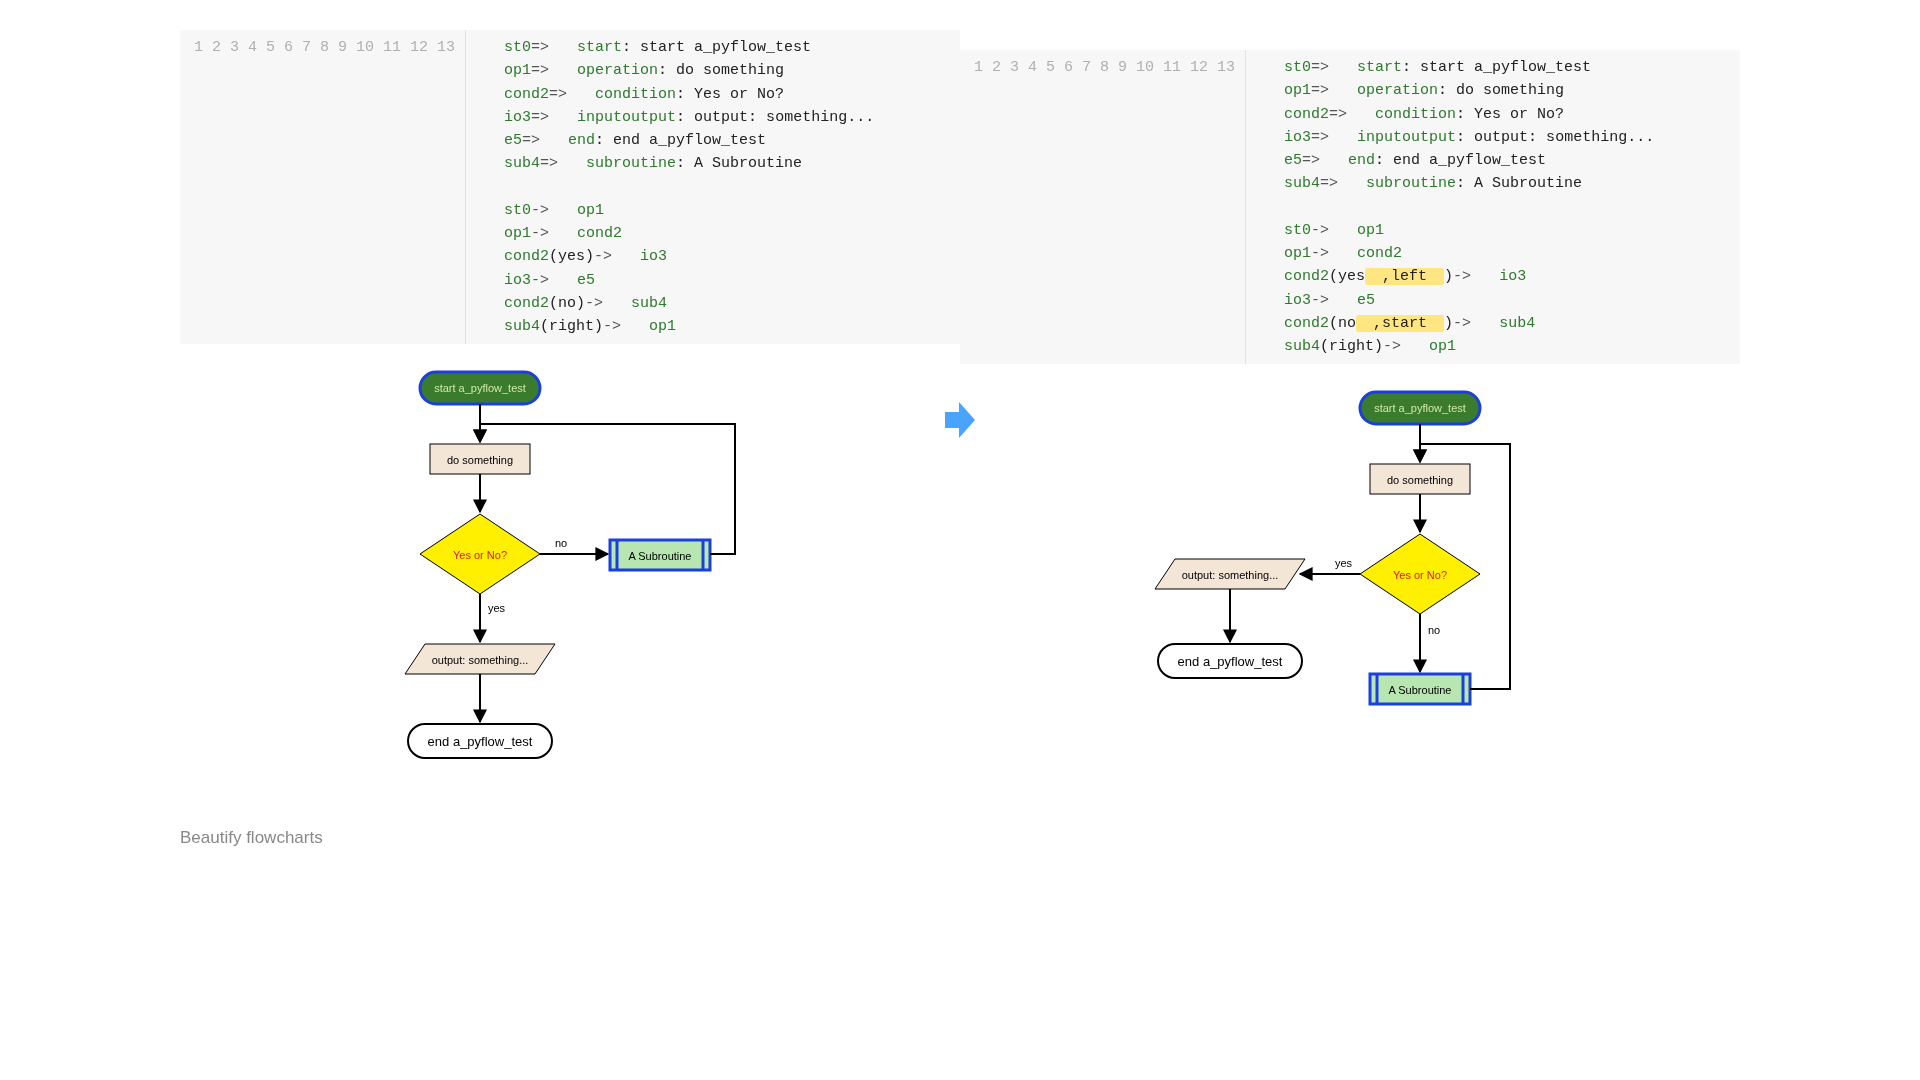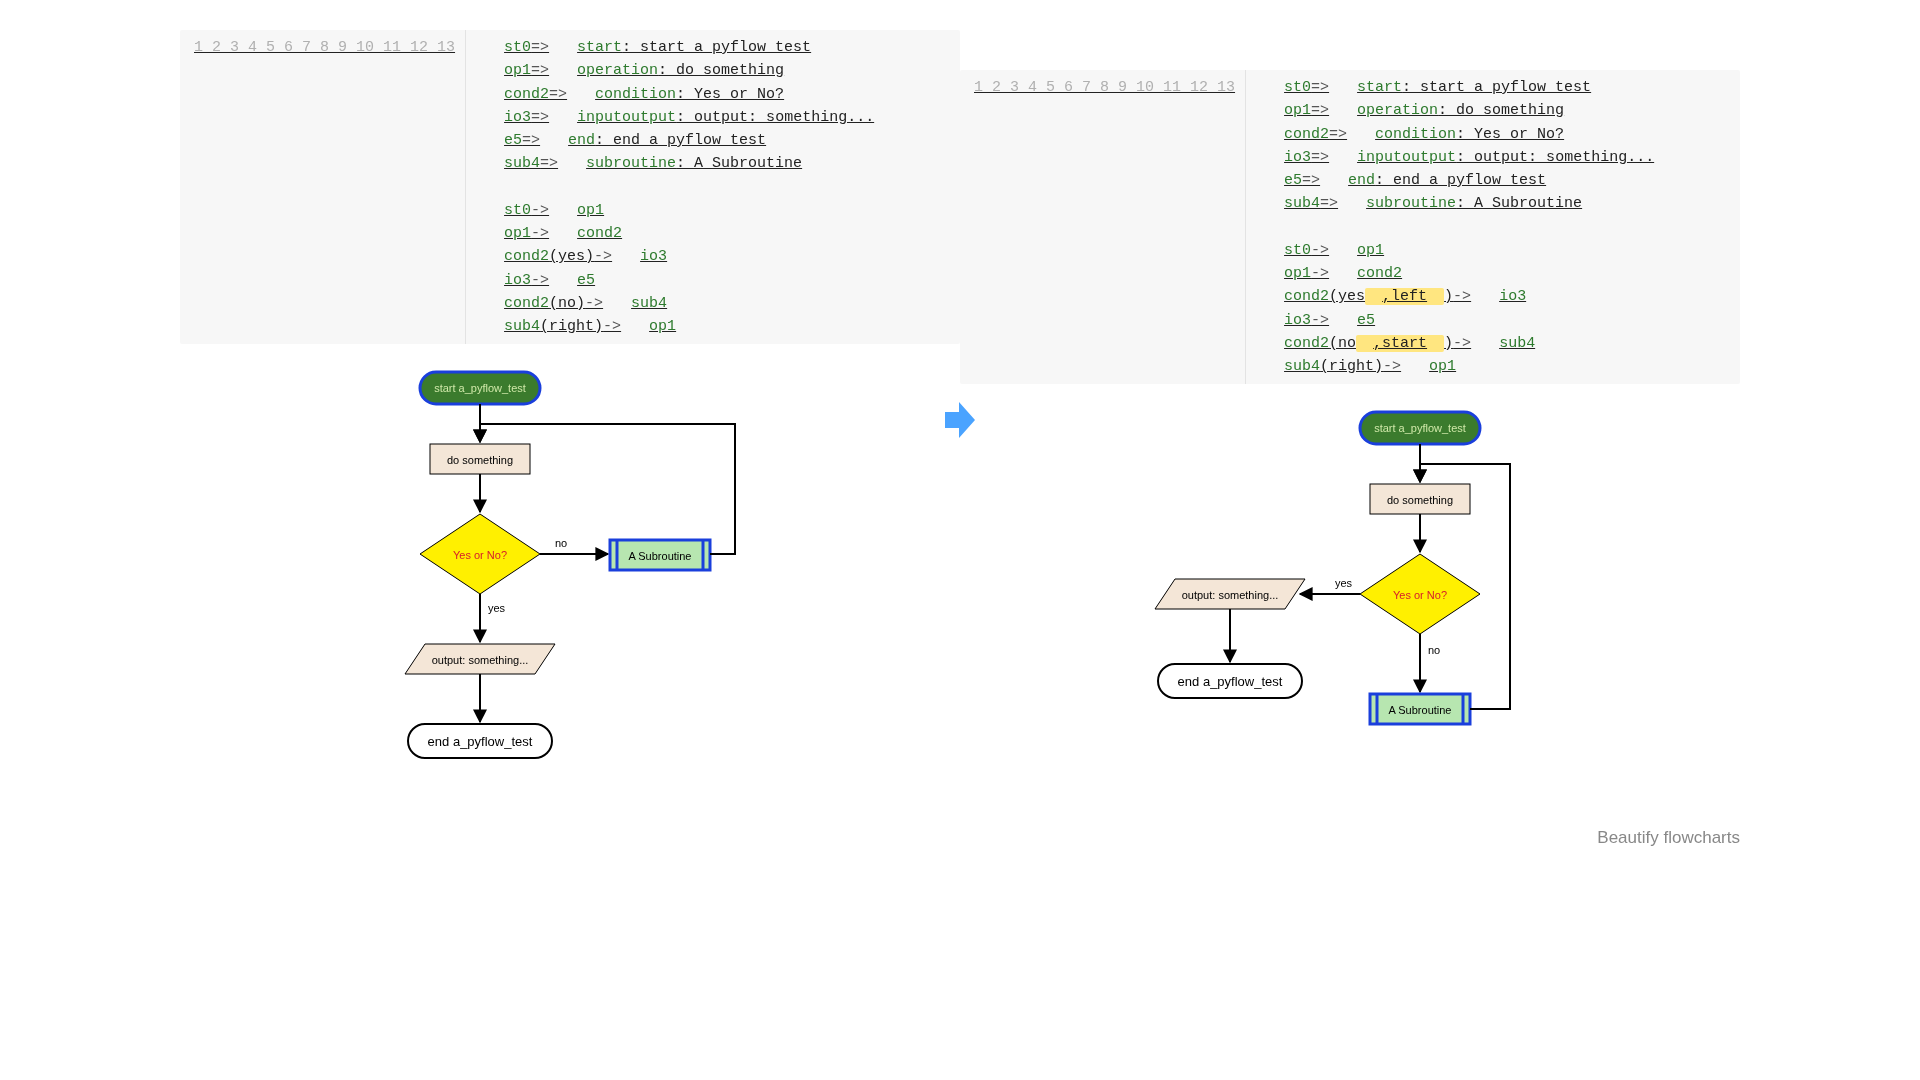--- a/index.html
+++ b/index.html
@@ -4,23 +4,22 @@
 <style>
   body {
     margin: 0;
     padding: 30px 180px;
     font-family: -apple-system, BlinkMacSystemFont, "Segoe UI", Helvetica, Arial, sans-serif;
     background: #fff;
     color: #222;
   }
   .cols {
     display: flex;
-    align-items: flex-end;
+    align-items: center;
     position: relative;
-    text-decoration: underline;
   }
   .col {
     flex: 1;
     min-width: 0;
   }
   .arrow-between {
     position: absolute;
     left: 50%;
     top: 370px;
     transform: translateX(-50%);
@@ -49,21 +48,21 @@
   .kw   { color: #2d7a2d; margin-left: 28px; }   
   .sym  { color: #555; }      
   .txt  { color: #222; margin-top: 8px; }
   .hl   { background: #ffe680; padding: 0 17px; border-radius: 2px; }
   .flowchart-wrap {
     margin-top: 20px;
     display: flex;
     justify-content: center;
   }
   .caption {
-    text-align: right;
+    text-align: left;
     color: #888;
     font-size: 17px;
     margin-top: 24px;
   }
   svg text { font-family: Helvetica, Arial, sans-serif; }
 </style>
 </head>
 <body>
 
 <div class="cols">

